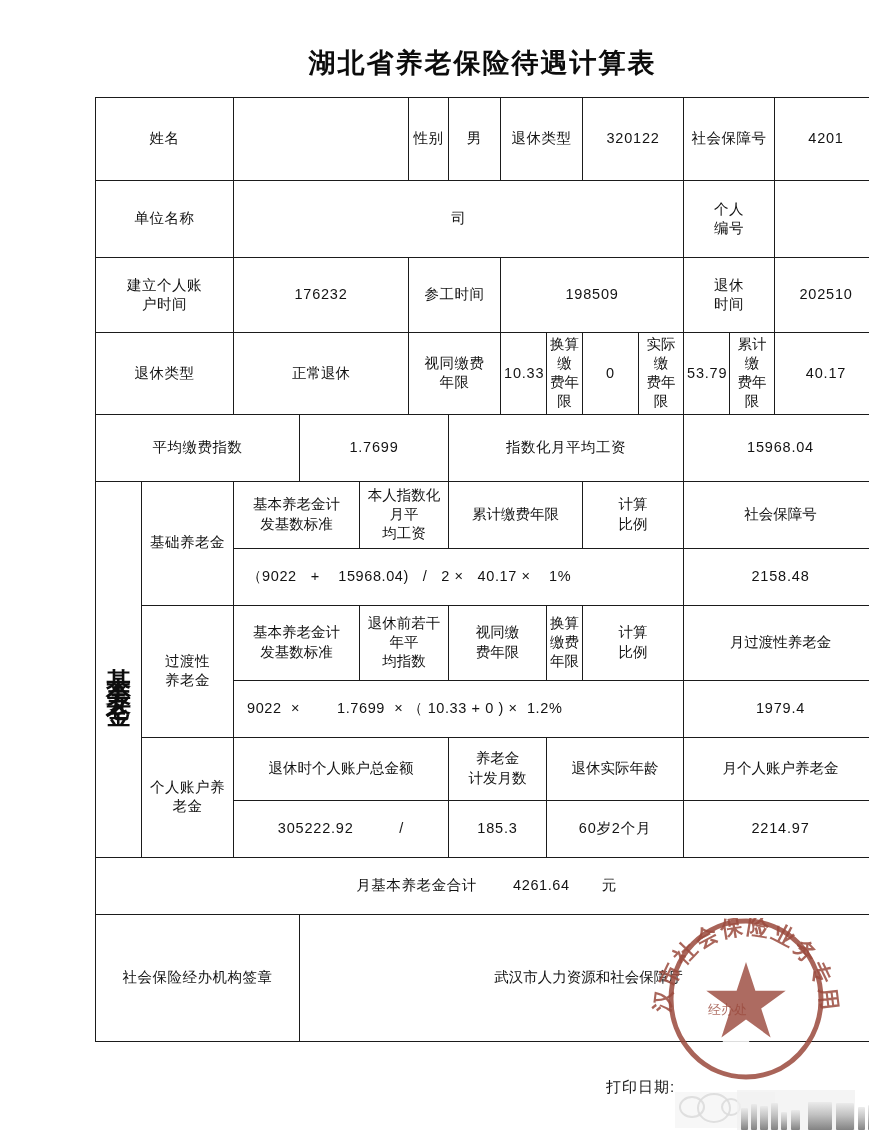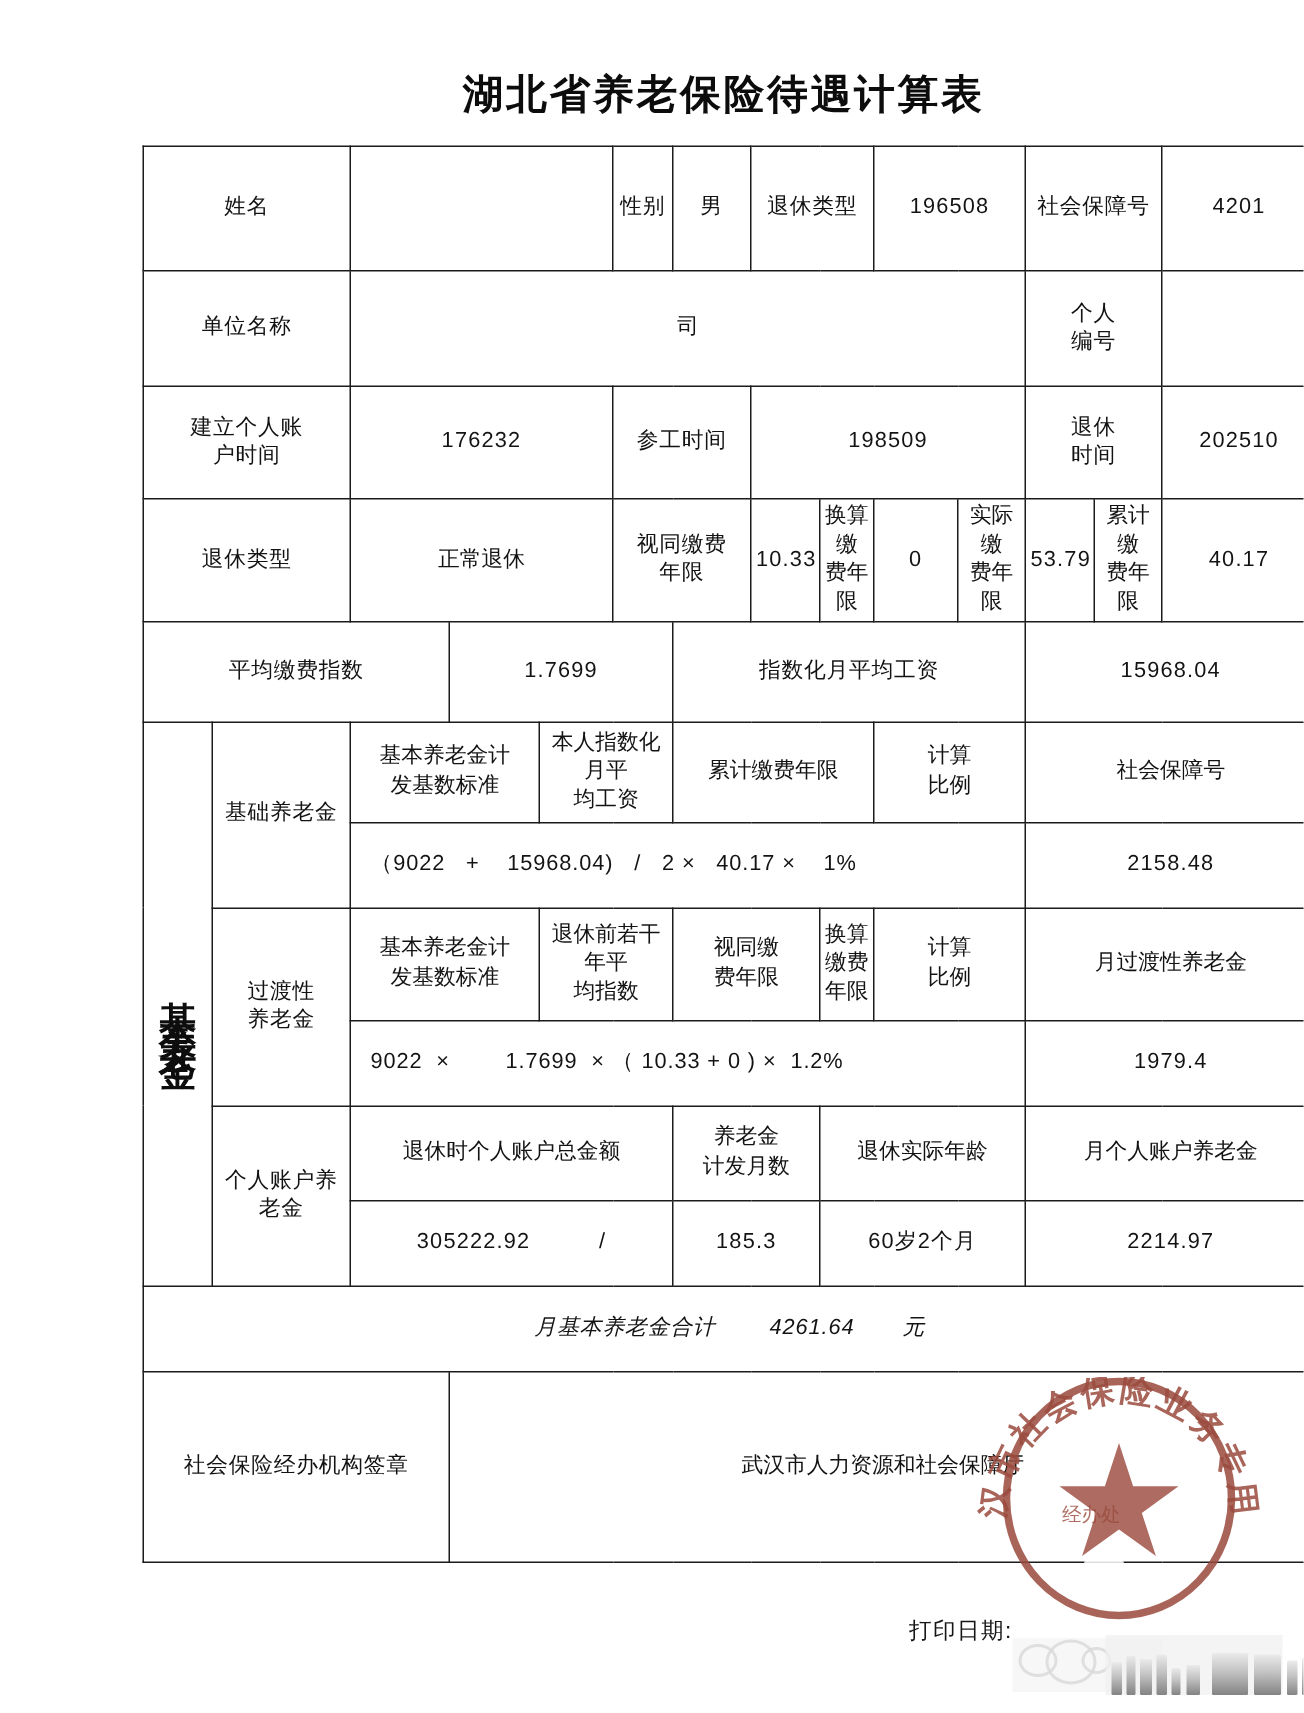--- a/index.html
+++ b/index.html
@@ -84,21 +84,20 @@
     white-space: pre;
     text-align: left;
     padding-left: 10px;
     font-family: "Liberation Sans", "DejaVu Sans", sans-serif;
   }
 
   .total-line {
     font-size: 14.5px;
     white-space: pre;
     letter-spacing: 0.6px;
-    font-style: italic;
   }
 
   
   .seal {
     position: absolute;
     left: 600px;
     top: 918px;
     width: 196px;
     height: 162px;
     pointer-events: none;
@@ -169,21 +168,21 @@
       <col style="width:103px">
     </colgroup>
 
     <tbody>
         <tr>
       <td class="lbl" colspan="2" style="height:78px">姓名</td>
       <td colspan="3"></td>
       <td class="lbl">性别</td>
       <td class="num">男</td>
       <td class="lbl" colspan="2">退休类型</td>
-      <td class="num" colspan="2">196508</td>
+      <td class="num" colspan="2">320122</td>
       <td class="lbl" colspan="2">社会保障号</td>
       <td class="num left">4201</td>
     </tr>
 
     <tr>
       <td class="lbl" colspan="2" style="height:72px">单位名称</td>
       <td colspan="9">司</td>
       <td class="lbl small" colspan="2">
         <span>个人</span><br>
         <span>编号</span>

